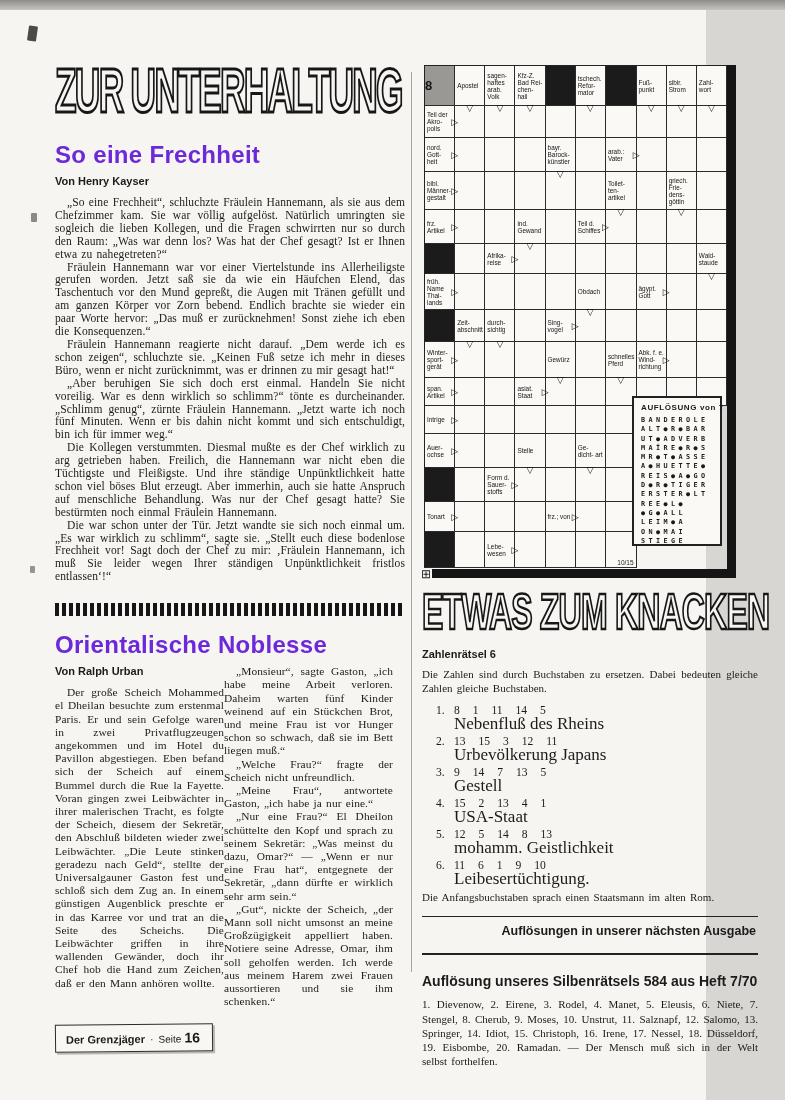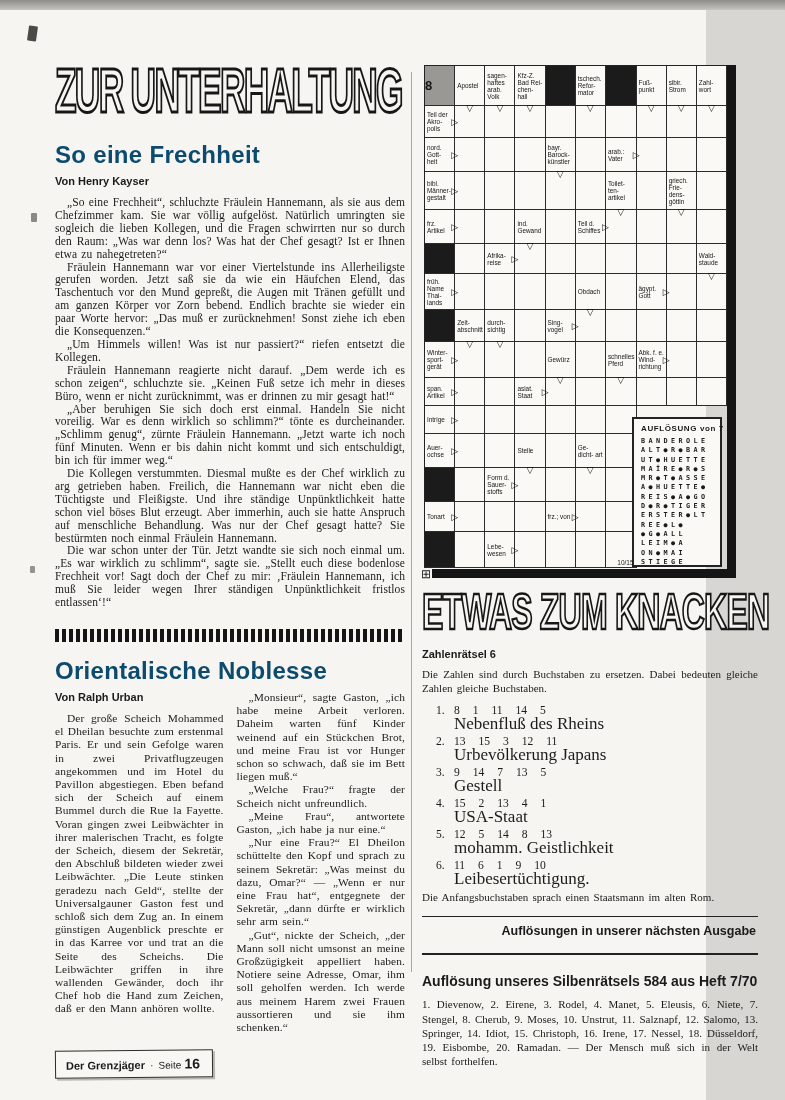--- a/index.html
+++ b/index.html
@@ -25,28 +25,28 @@
   }
   .zur-wrap{height:82px;overflow:visible;}
   #zur{font-size:42px;letter-spacing:-2px;transform:scale(0.84,1.5);}
   .etwas-wrap{height:50px;margin-top:16px;overflow:visible;}
   #etwas{font-size:40px;letter-spacing:-1px;transform:scale(0.80,1.25);}
 
   
   .left-col{position:absolute;left:55px;top:45px;width:350px;}
   h2.story-title{
     font-family:"Liberation Sans",sans-serif;font-weight:700;font-size:24px;
-    letter-spacing:0.3px;margin:4px 0 6px 0;color:#0c4a6e;
+    letter-spacing:0.3px;margin:4px 0 6px 0;color:#6d28d9;
   }
   .byline{font-family:"Liberation Sans",sans-serif;font-weight:700;font-size:11px;margin:0 0 9px 0;}
   p.story{font-size:11.5px;line-height:12.9px;text-align:justify;text-indent:12px;
     margin:0;letter-spacing:0.1px;word-spacing:1.2px;}
   .divider{height:13px;margin:20px 0 15px 0;
     background:repeating-linear-gradient(90deg,#161616 0px,#161616 4px,rgba(0,0,0,0) 4px,rgba(0,0,0,0) 7px);}
-  .two-col{display:flex;gap:13px;margin-top:2px;}
+  .two-col{display:flex;margin-top:2px;}
   .two-col .tcol{width:169px;}
   .two-col p.story{font-size:11.4px;line-height:13.2px;}
   .footer-box{
     display:inline-block;margin-top:16px;border:1.5px solid #2c2c2c;background:#f8f7f3;
     padding:4px 12px 4px 10px;transform:rotate(-0.6deg);box-shadow:2px 2px 0 #b9b7b2;
     font-family:"Liberation Sans",sans-serif;white-space:nowrap;
   }
   .footer-box .mag{font-weight:700;font-size:11px;text-align:right;}
   .footer-box .dot{font-size:11px;margin:0 5px;}
   .footer-box .seite{font-size:10px;margin-right:3px;}
@@ -71,21 +71,21 @@
     font:400 6.4px/7px "Liberation Sans",sans-serif;color:#161616;}
   .cw-ar{position:absolute;right:-4px;top:50%;transform:translateY(-50%);
     font-size:9px;line-height:9px;color:#111;z-index:3;}
   .cw-ad{position:absolute;top:-2px;left:50%;transform:translateX(-50%);
     font-size:9px;line-height:9px;color:#111;z-index:3;}
   .cw-note{position:absolute;right:2px;bottom:1px;font:400 6.5px "Liberation Sans",sans-serif;}
   .thick-right{position:absolute;top:0;right:-10px;width:9px;height:calc(100% + 10px);background:#151515;}
   .thick-bottom{position:absolute;left:8px;right:-10px;bottom:-10px;height:9px;background:#151515;}
   .grid-orn{position:absolute;left:-3px;bottom:-14px;font-size:12px;color:#222;}
   .solution-box{
-    position:absolute;right:4px;top:352px;width:90px;height:150px;
+    position:absolute;right:4px;top:331px;width:90px;height:150px;
     border:2px solid #222;background:#faf9f5;padding:5px 3px 3px 7px;box-sizing:border-box;
   }
   .sol-title{font:700 8px "Liberation Sans",sans-serif;letter-spacing:0.6px;
     margin-bottom:4px;white-space:nowrap;}
   .sol-line{font:700 6.8px/9.3px "DejaVu Sans Mono",monospace;letter-spacing:3.4px;white-space:nowrap;}
 
   h3.z-title,h3.s-title{font-family:"Liberation Sans",sans-serif;font-weight:700;
     font-size:11px;margin:14px 0 8px 0;}
   .r-body{font-size:11px;line-height:13.8px;text-align:justify;margin:0 0 8px 0;
     word-spacing:1.5px;}
@@ -123,21 +123,20 @@
 
     <h2 class="story-title">So eine Frechheit</h2>
     <div class="byline">Von Henry Kayser</div>
 
     <div class="story1-body">
 
         <p class="story">„So eine Frechheit“, schluchzte Fräulein Hannemann, als sie aus dem Chefzimmer kam. Sie war völlig aufgelöst. Natürlich umringten sie sogleich die lieben Kollegen, und die Fragen schwirrten nur so durch den Raum: „Was war denn los? Was hat der Chef gesagt? Ist er Ihnen etwa zu nahegetreten?“</p>
 
         <p class="story">Fräulein Hannemann war vor einer Viertelstunde ins Allerheiligste gerufen worden. Jetzt saß sie da wie ein Häufchen Elend, das Taschentuch vor den Mund gepreßt, die Augen mit Tränen gefüllt und am ganzen Körper vor Zorn bebend. Endlich brachte sie wieder ein paar Worte hervor: „Das muß er zurücknehmen! Sonst ziehe ich eben die Konsequenzen.“</p>
 
-        <p class="story">„Um Himmels willen! Was ist nur passiert?“ riefen entsetzt die Kollegen.</p>
 
         <p class="story">Fräulein Hannemann reagierte nicht darauf. „Dem werde ich es schon zeigen“, schluchzte sie. „Keinen Fuß setze ich mehr in dieses Büro, wenn er nicht zurücknimmt, was er drinnen zu mir gesagt hat!“</p>
 
         <p class="story">„Aber beruhigen Sie sich doch erst einmal. Handeln Sie nicht voreilig. War es denn wirklich so schlimm?“ tönte es durcheinander. „Schlimm genug“, zürnte Fräulein Hannemann. „Jetzt warte ich noch fünf Minuten. Wenn er bis dahin nicht kommt und sich entschuldigt, bin ich für immer weg.“</p>
 
         <p class="story">Die Kollegen verstummten. Diesmal mußte es der Chef wirklich zu arg getrieben haben. Freilich, die Hannemann war nicht eben die Tüchtigste und Fleißigste. Und ihre ständige Unpünktlichkeit hatte schon viel böses Blut erzeugt. Aber immerhin, auch sie hatte Anspruch auf menschliche Behandlung. Was nur der Chef gesagt hatte? Sie bestürmten noch einmal Fräulein Hannemann.</p>
 
         <p class="story">Die war schon unter der Tür. Jetzt wandte sie sich noch einmal um. „Es war wirklich zu schlimm“, sagte sie. „Stellt euch diese bodenlose Frechheit vor! Sagt doch der Chef zu mir: ‚Fräulein Hannemann, ich muß Sie leider wegen Ihrer ständigen Unpünktlichkeit fristlos entlassen‘!“</p>
       </div>
 
@@ -1231,21 +1230,21 @@
         </div>
 
       <div class="solution-box">
         <div class="sol-title">AUFLÖSUNG von 7</div>
         <div class="sol-lines">
 
             <div class="sol-line">BANDEROLE</div>
 
             <div class="sol-line">ALT●R●BAR</div>
 
-            <div class="sol-line">UT●HUETTE</div>
+            <div class="sol-line">UT●ADVERB</div>
 
             <div class="sol-line">MAÎRE●R●S</div>
 
             <div class="sol-line">MR●T●ASSE</div>
 
             <div class="sol-line">A●HUETTE●</div>
 
             <div class="sol-line">REIS●A●GO</div>
 
             <div class="sol-line">D●R●TIGER</div>

